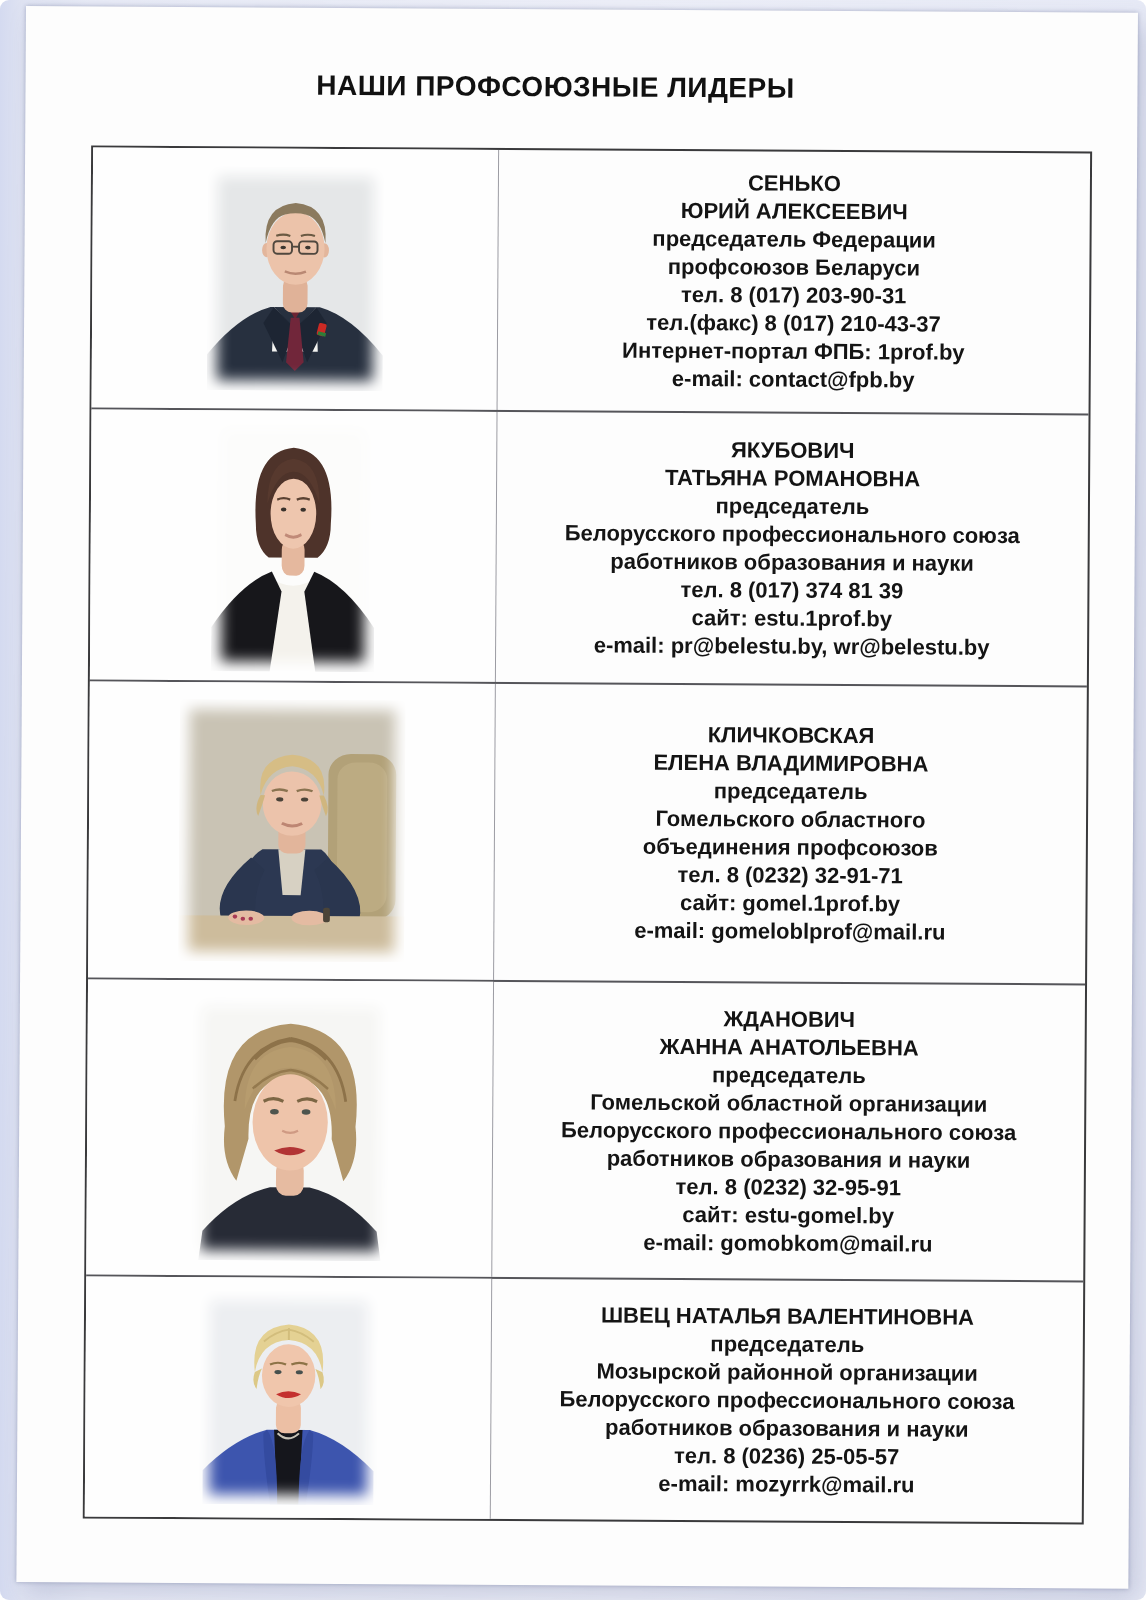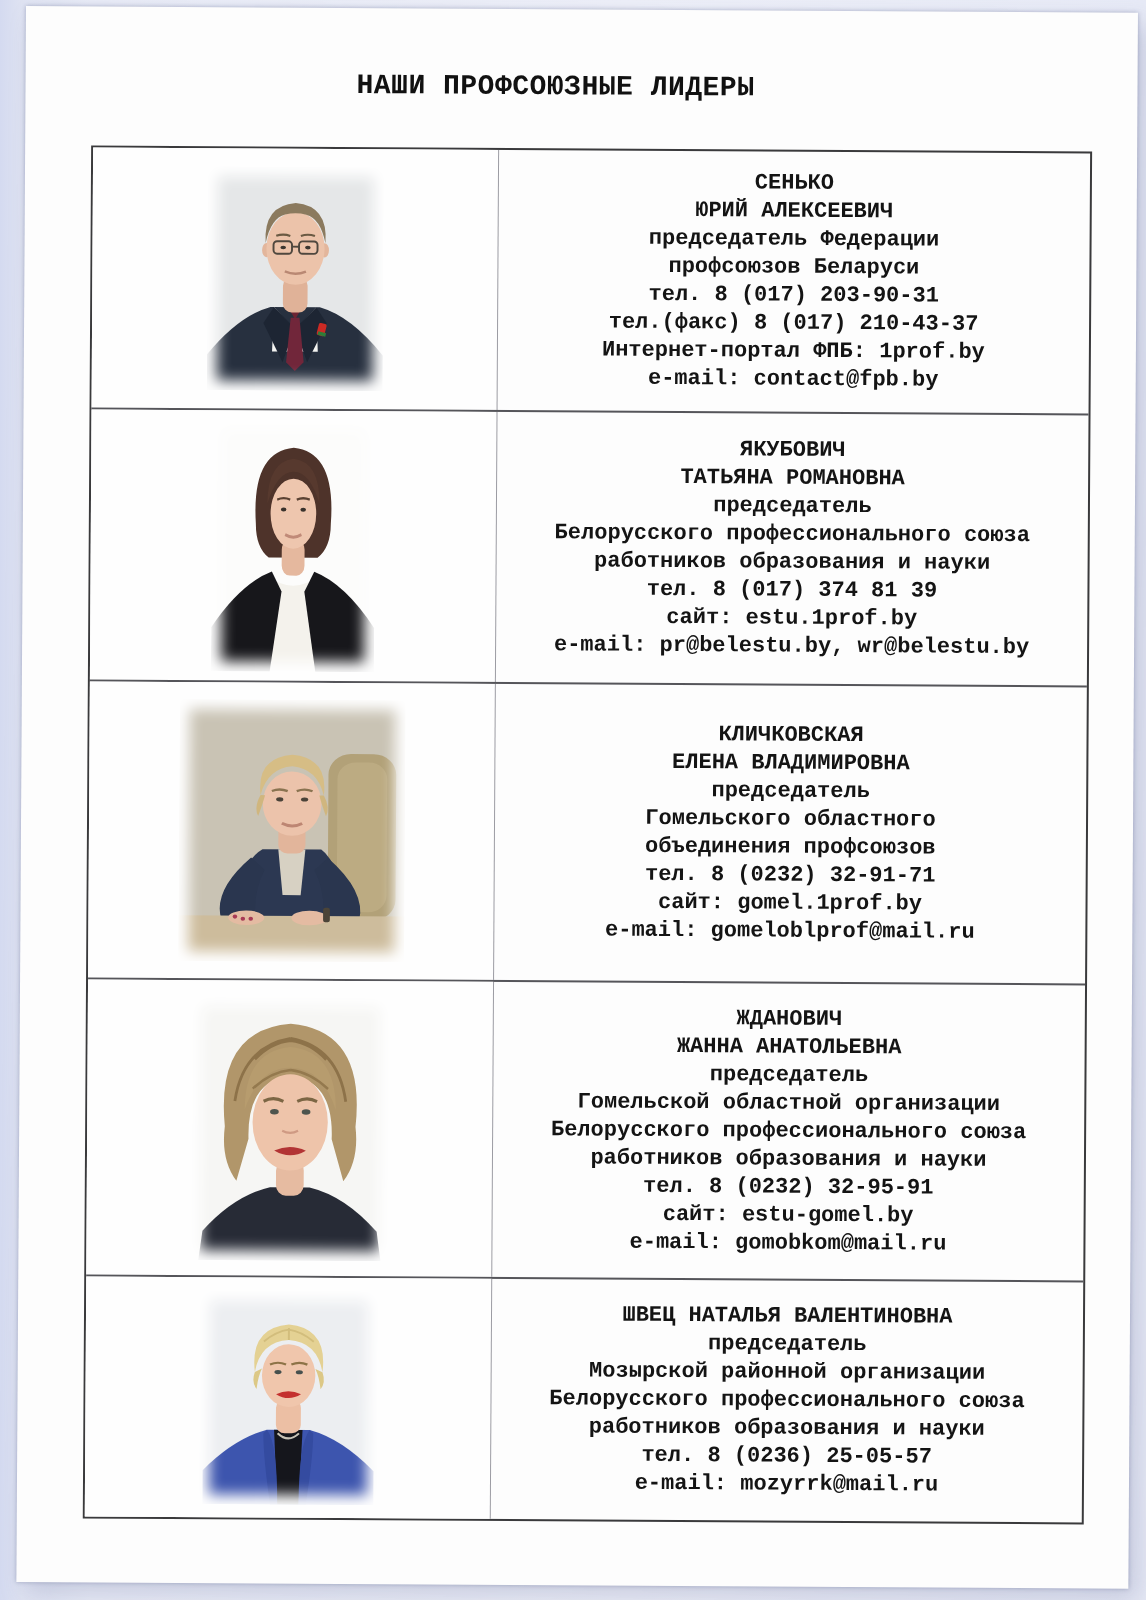--- a/index.html
+++ b/index.html
@@ -1,19 +1,20 @@
 <!DOCTYPE html>
 <html lang="ru"><head>
 <meta charset="utf-8">
 <style>
   html,body { margin:0; padding:0; }
   .stage {
     position:relative; width:1146px; height:1600px; overflow:hidden;
     background: linear-gradient(to right, #d4daf0 0px, #dfe3f2 22px, #e9ecf7 90px, #edeff8 55%, #e7eaf6 100%);
-    font-family:Liberation Mono, monospace;
+    font-family:Liberation Sans, sans-serif;
+    border-radius:9px;
   }
   .page {
     position:absolute; left:26px; top:6px; width:1112px; height:1576px;
     background:#fdfdfd;
     transform: rotate(0.35deg); transform-origin: 0 0;
     box-shadow: 0 0 4px rgba(90,100,140,.45), 10px 12px 26px rgba(110,120,160,.28);
   }
   .title {
     position:absolute; top:62px; left:0; width:1060px; text-align:center;
     font-size:28px; font-weight:bold; color:#111; letter-spacing:0.5px; margin:0;

